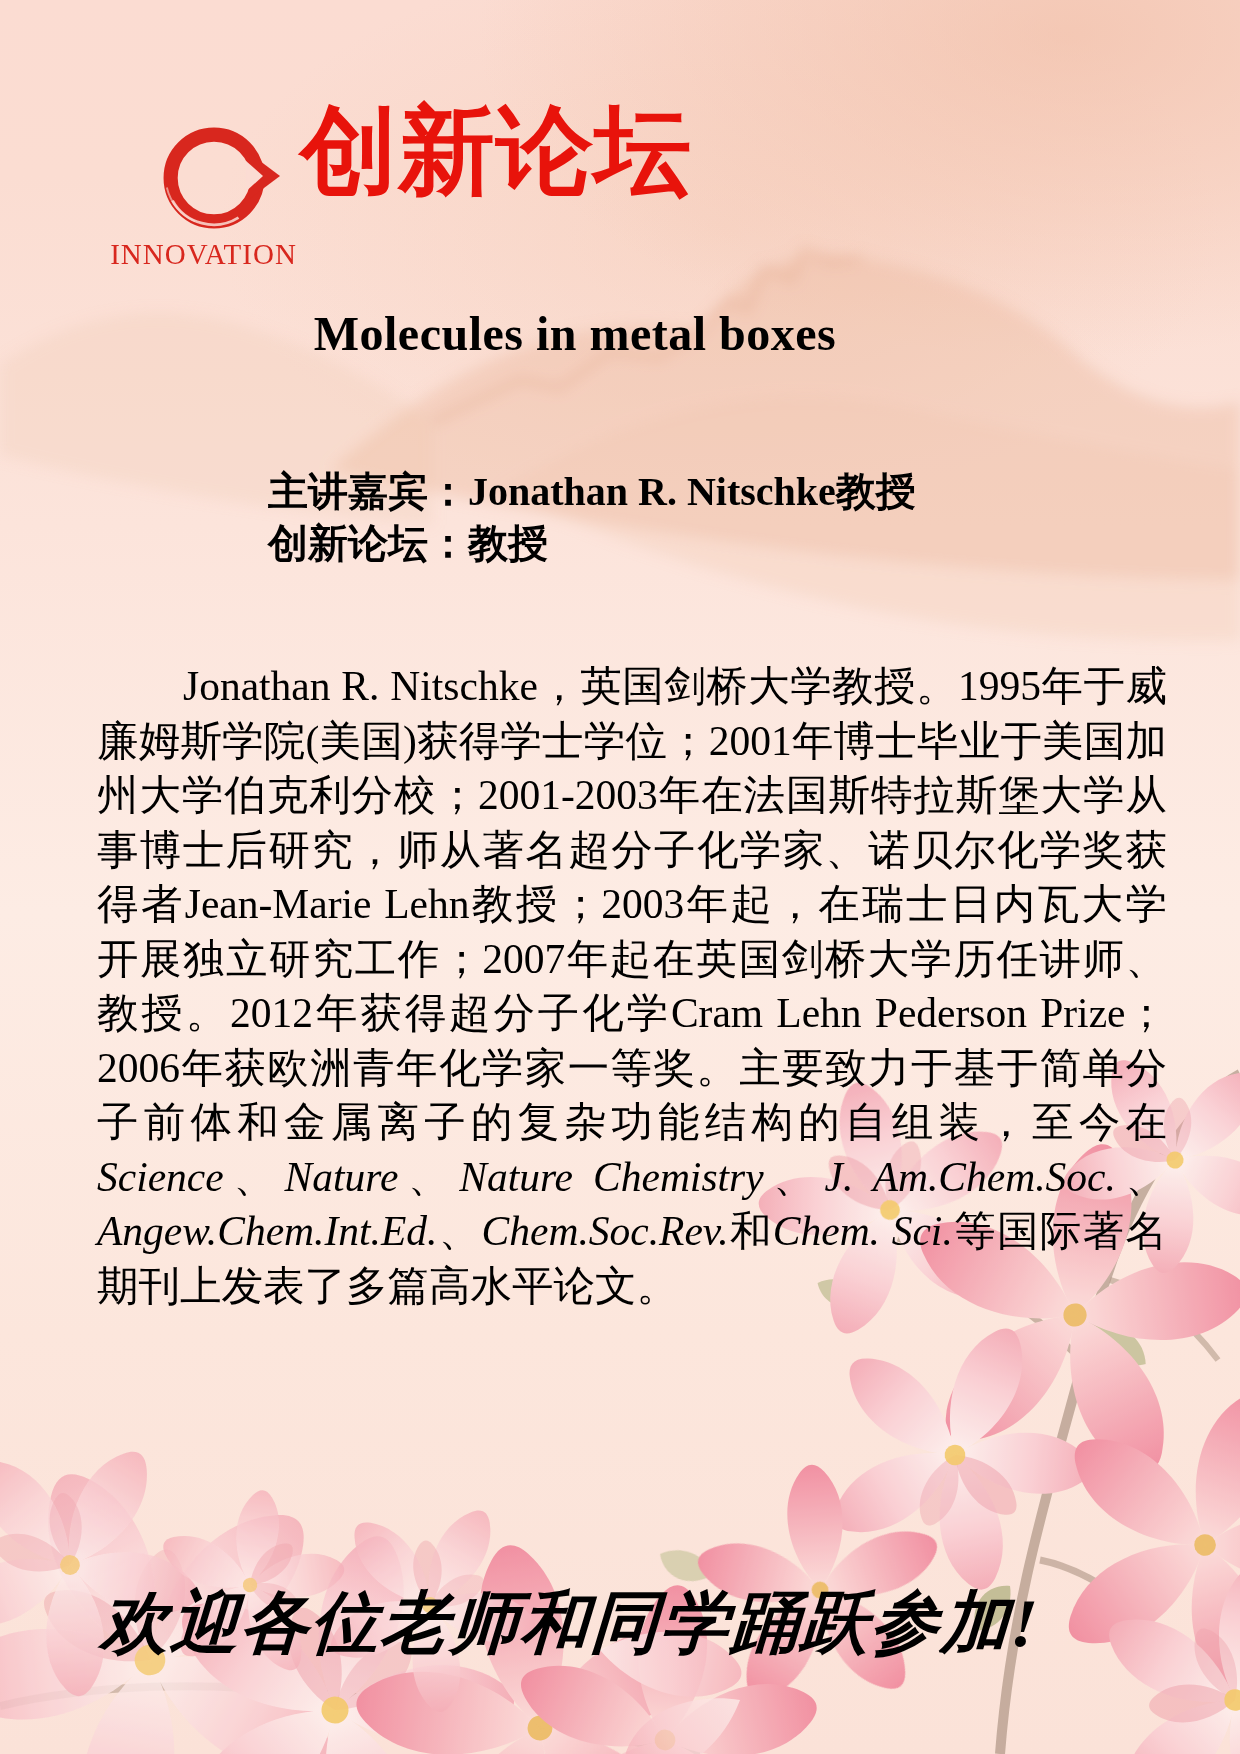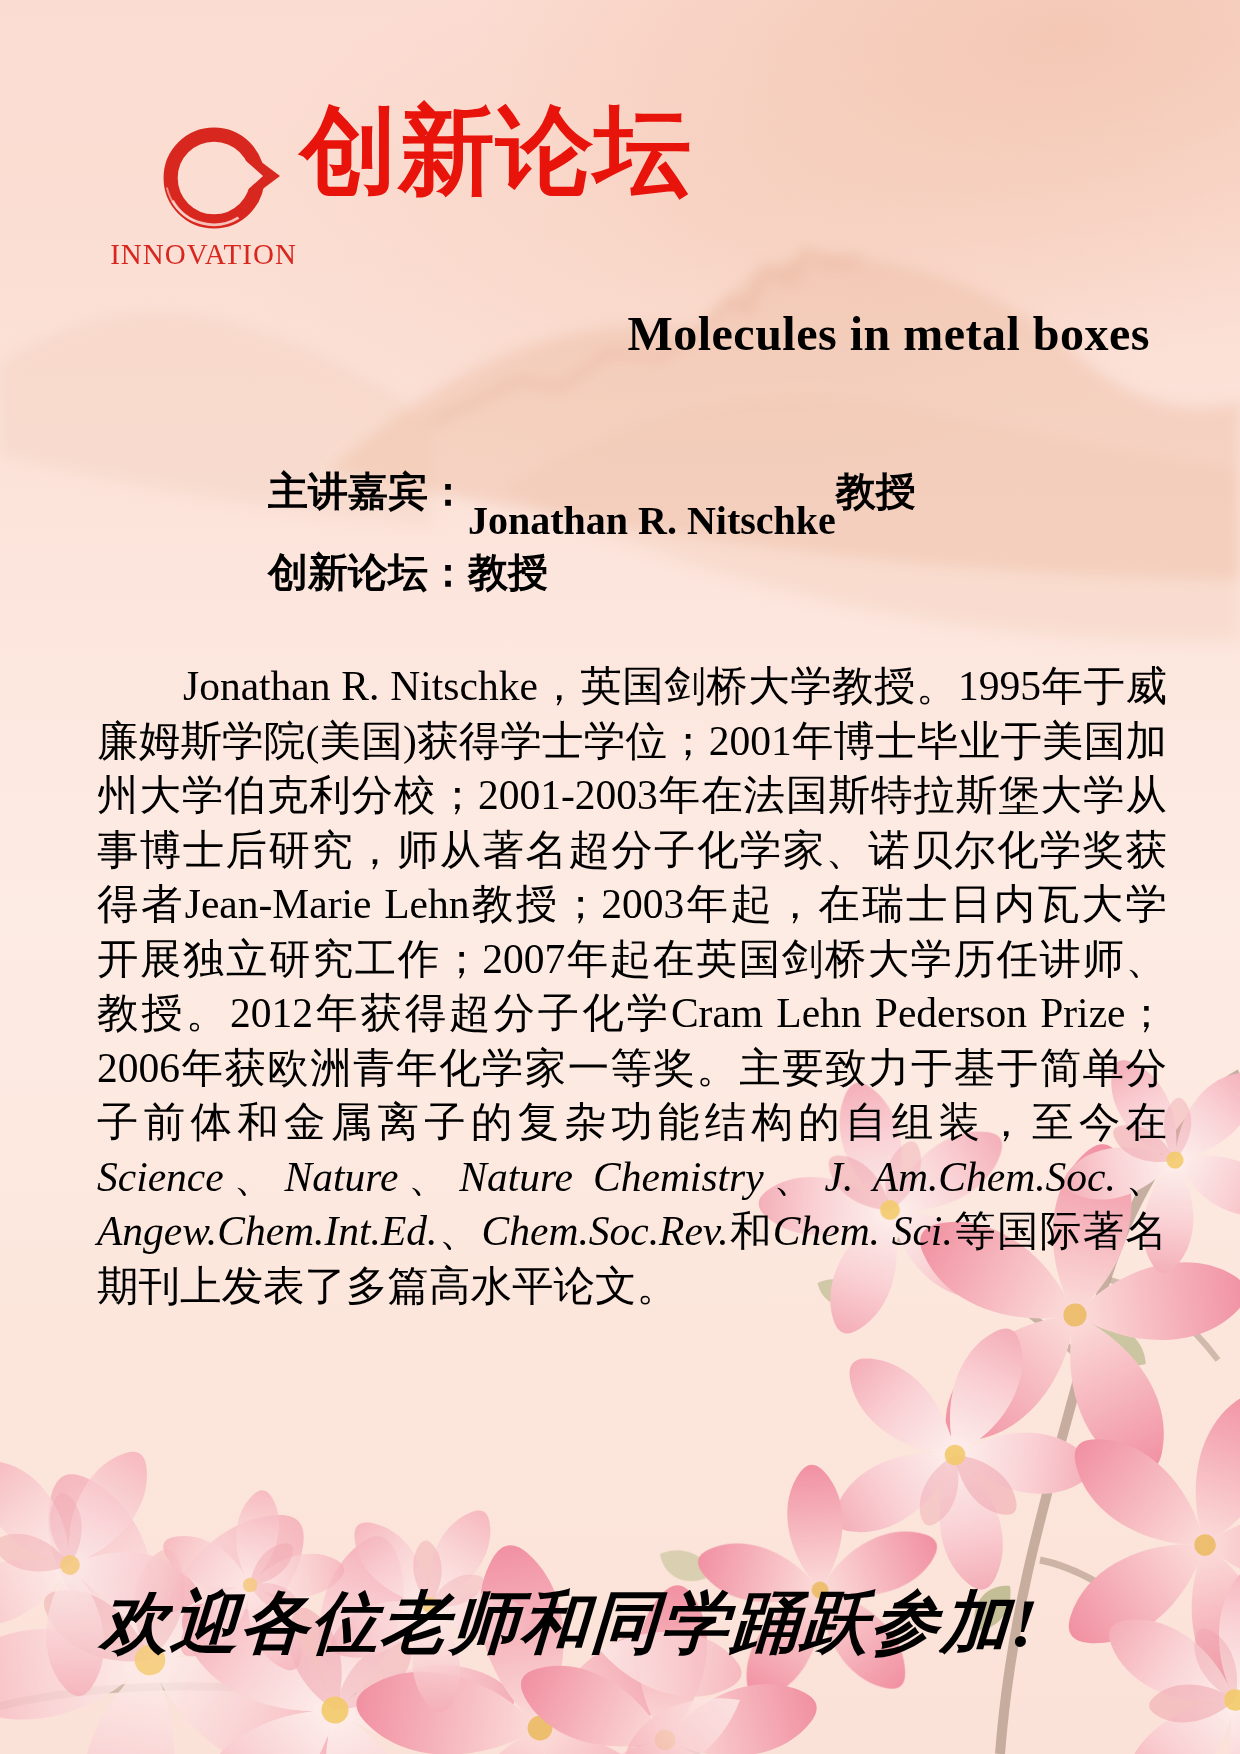--- a/index.html
+++ b/index.html
@@ -34,26 +34,26 @@
     color:var(--accent);letter-spacing:1px;white-space:nowrap;
   }
   .lecture-number{
     position:absolute;left:656px;top:132px;
     font-size:64px;font-weight:bold;letter-spacing:-1px;
     color:var(--accent);white-space:nowrap;
   }
 
   .talk-title{
     position:absolute;left:0;top:306px;width:1150px;margin:0;
-    text-align:right;font-size:48px;font-weight:bold;letter-spacing:0.5px;
+    text-align:center;font-size:48px;font-weight:bold;letter-spacing:0.5px;
   }
 
   .speakers{position:absolute;left:268px;top:466px;width:590px;font-size:40px;font-weight:bold;}
   .speaker-row{display:flex;line-height:52px;white-space:nowrap;}
-  .speaker-name{flex:1;margin-top:29px;}
+  .speaker-name{flex:1;}
   .speaker-row.indent .speaker-name{padding-left:46px;}
 
   .bio{
     position:absolute;left:84px;top:646px;width:1070px;margin:13px;
     font-size:41.5px;line-height:54.5px;
     text-align:justify;text-indent:86px;
   }
   .bio .it{font-style:italic;}
 
   .details{position:absolute;left:228px;top:1320px;font-size:40px;font-weight:bold;}

